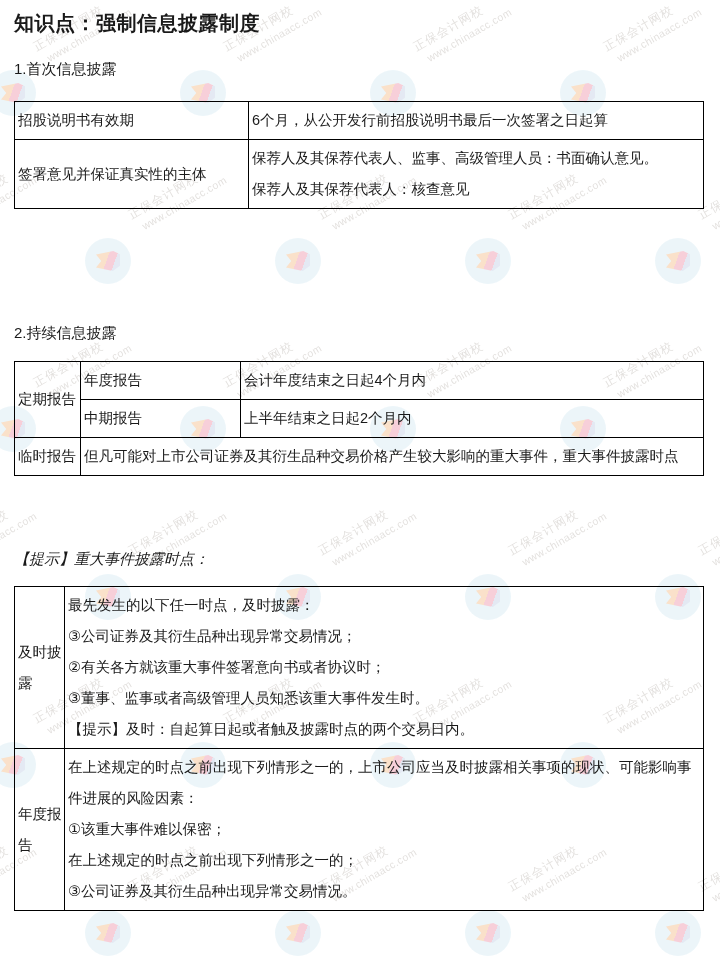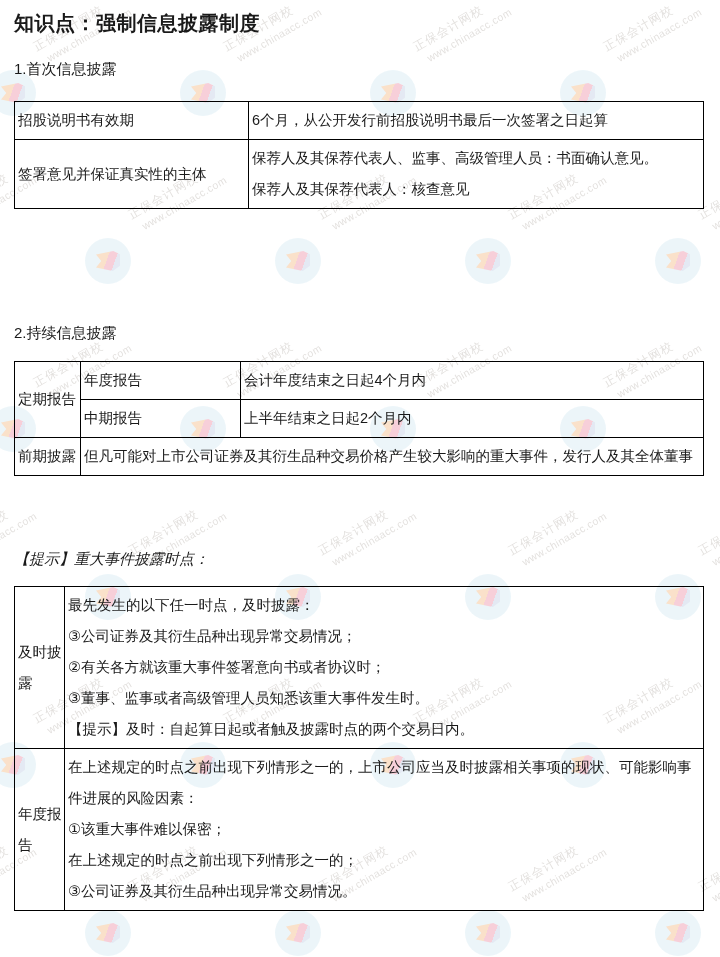--- a/index.html
+++ b/index.html
@@ -296,24 +296,24 @@
       <tr>
         <td class="c-sub cell-top">
           <p>中期报告</p>
         </td>
         <td class="cell-top">
           <p>上半年结束之日起2个月内</p>
         </td>
       </tr>
       <tr>
         <td class="c-label-mid cell-top">
-          <p>前期披露</p>
+          <p>临时报告</p>
         </td>
         <td class="cell-top" colspan="2">
-          <p>但凡可能对上市公司证券及其衍生品种交易价格产生较大影响的重大事件，发行人及其全体董事</p>
+          <p>但凡可能对上市公司证券及其衍生品种交易价格产生较大影响的重大事件，重大事件披露时点</p>
         </td>
       </tr>
     </tbody>
   </table>
 
   <div class="section-heading" id="heading-3">【提示】重大事件披露时点：</div>
 
   <table class="doc-table" id="table-3">
     <tbody>
       <tr>

